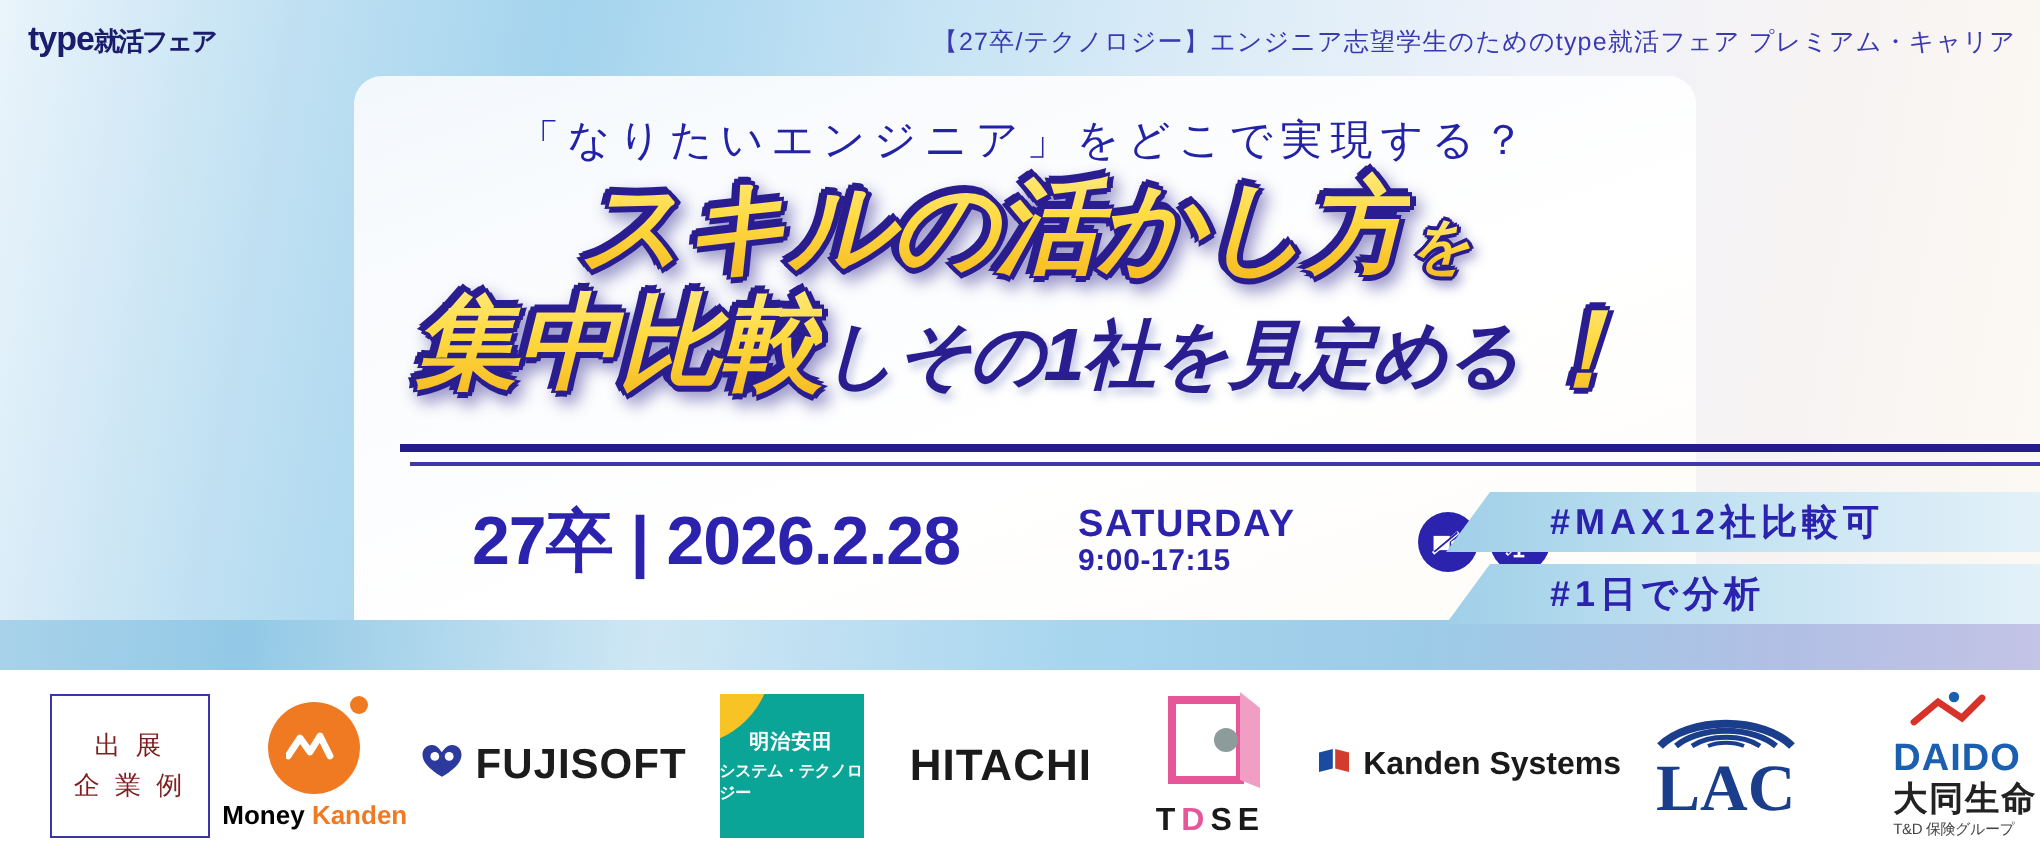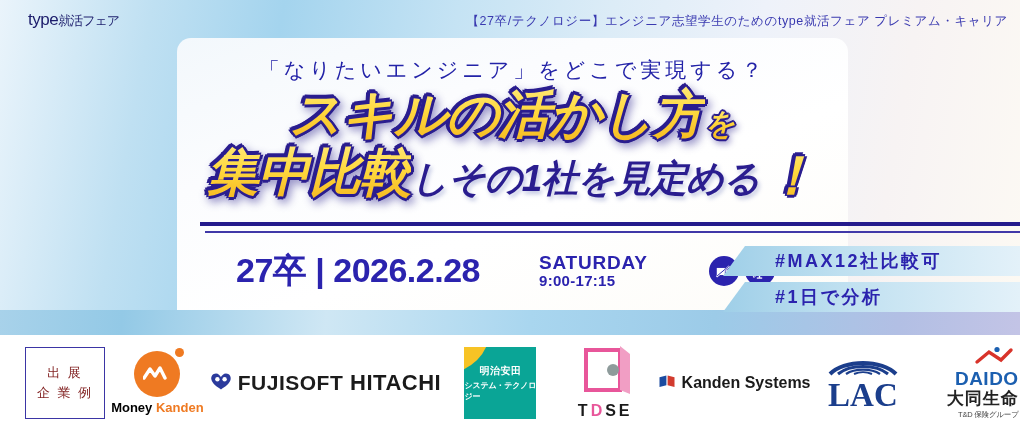--- a/index.html
+++ b/index.html
@@ -32,23 +32,23 @@
 
   
   .topbar {
     position: absolute;
     left: 0; top: 0;
     width: 1020px; height: 38px;
     z-index: 6;
   }
   .brand-logo {
     position: absolute;
-    left: 28px; top: 10px;
+    left: 14px; top: 10px;
     font-size: 17px;
-    font-weight: 400;
+    font-weight: 700;
     color: #1b1c6b;
     letter-spacing: -0.5px;
     white-space: nowrap;
     text-align: right;
   }
   .brand-logo .jp {
     font-size: 13px;
     letter-spacing: -1px;
   }
   .top-caption {
@@ -337,21 +337,21 @@
   
   .lac { text-align: center; }
   .lac-text {
     font-size: 33px; font-weight: 700;
     color: #1b3e8c;
     font-family: "Liberation Serif", "DejaVu Serif", serif;
     letter-spacing: 0px; line-height: 0.95;
   }
 
   
-  .daido { text-align: right; line-height: 1.1; margin-left: 30px; }
+  .daido { text-align: left; line-height: 1.1; margin-left: 30px; }
   .daido-en {
     font-size: 19px; font-weight: 800; color: #1b5fb0;
     letter-spacing: 0.5px;
     font-family: "Liberation Sans", sans-serif;
   }
   .daido-jp { font-size: 17px; font-weight: 800; color: #222; letter-spacing: 1px; }
   .daido-sub { font-size: 7.5px; color: #444; letter-spacing: -0.2px; margin-top: 2px;}
 </style>
 </head>
 <body>
@@ -448,29 +448,29 @@
             <path d="M6 2.5c2.6 0 3.6 2 4.9 3.6C12.2 4.5 13.4 2.5 16 2.5c3.2 0 5.3 2.8 4.6 6.1-.8 3.9-5.4 7.3-9.6 9.8C6.8 15.9 2.2 12.5 1.4 8.6.7 5.3 2.8 2.5 6 2.5z" fill="#2b3a9c"></path>
             <circle cx="7.4" cy="8.2" r="2.2" fill="#fff"></circle>
             <circle cx="14.6" cy="8.2" r="2.2" fill="#fff"></circle>
           </svg>
         </span>
         <span class="fs-text">FUJISOFT</span>
       </div>
     </div>
 
     <div class="logo-slot">
-      <span class="hitachi">HITACHI</span>
-    </div>
-
-    <div class="logo-slot">
       <div class="my-box">
         <div class="my-corner"></div>
         <div class="my-t1">明治安田</div>
         <div class="my-t2">システム・テクノロジー</div>
       </div>
+    </div>
+
+    <div class="logo-slot">
+      <span class="hitachi">HITACHI</span>
     </div>
 
     <div class="logo-slot">
       <div class="tdse">
         <div class="tdse-mark">
           <svg width="54" height="50" viewBox="0 0 54 50">
             <rect x="8" y="4" width="34" height="40" fill="none" stroke="#e8569a" stroke-width="4"></rect>
             <path d="M42 0 L52 8 L52 48 L42 44 Z" fill="#f19ec4"></path>
             <circle cx="35" cy="24" r="6" fill="#8e9b9b"></circle>
           </svg>

